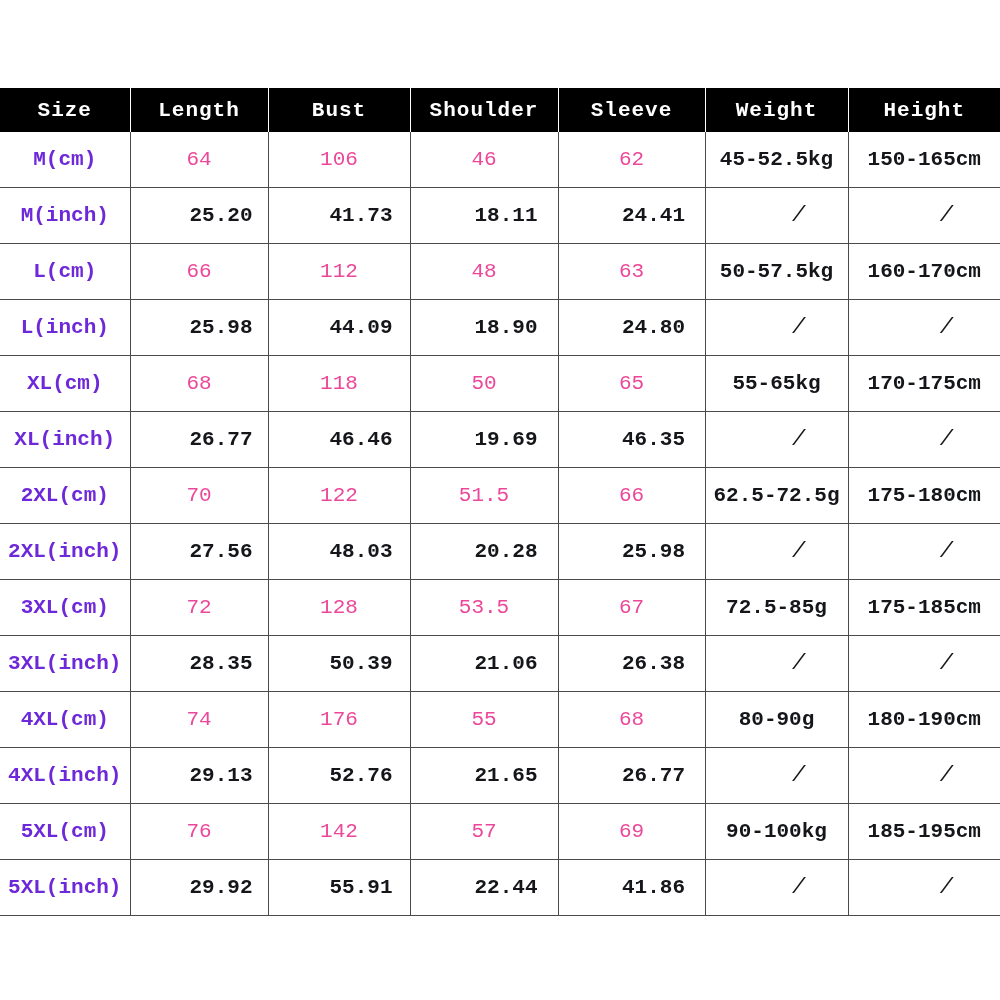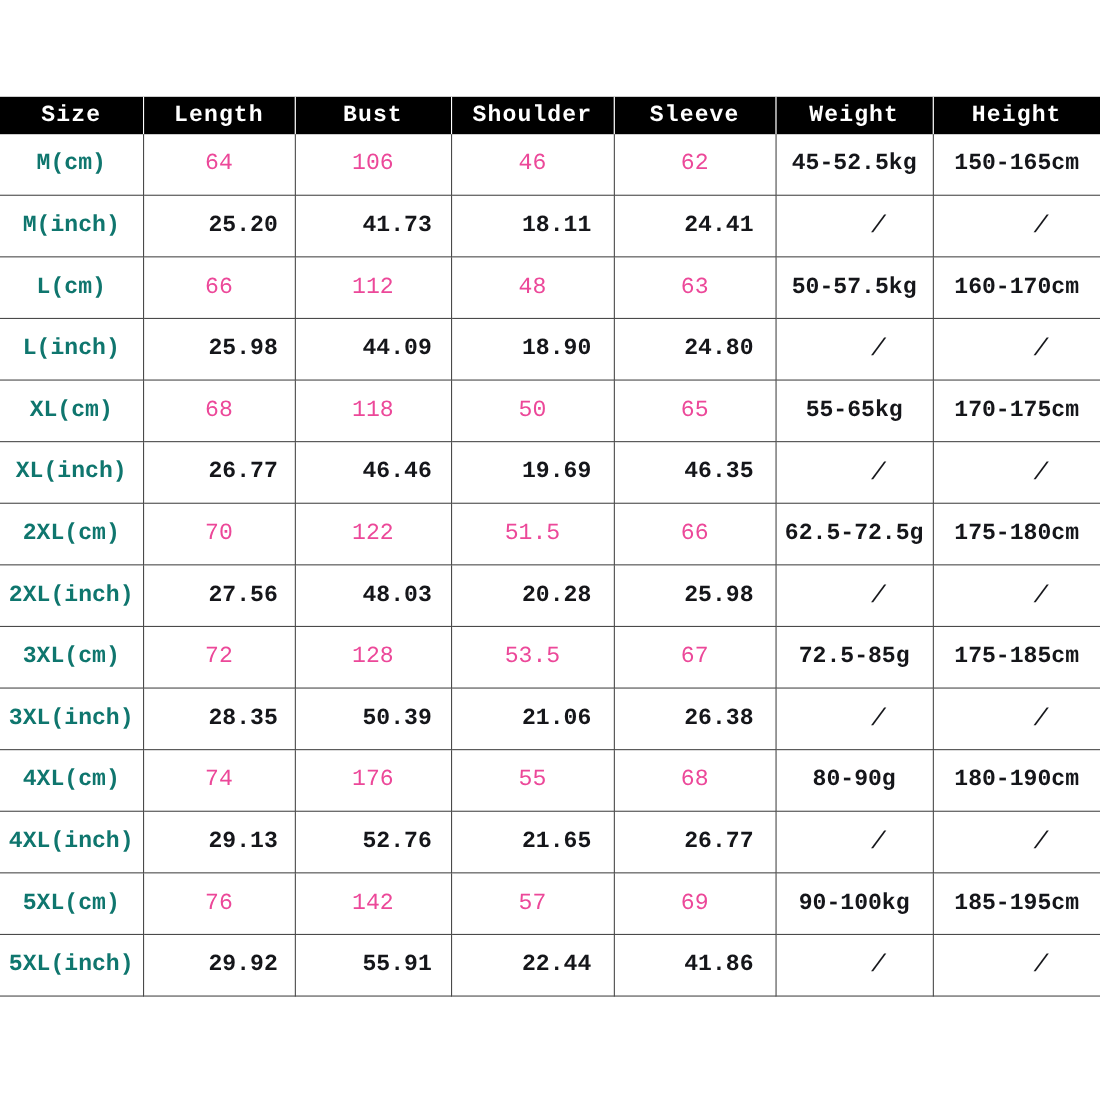--- a/index.html
+++ b/index.html
@@ -25,21 +25,21 @@
   #size-chart col.c-length { width: 138px; }
   #size-chart col.c-bust   { width: 142px; }
   #size-chart col.c-should { width: 148px; }
   #size-chart col.c-sleeve { width: 147px; }
   #size-chart col.c-weight { width: 143px; }
   #size-chart col.c-height { width: 152px; }
 
   #size-chart thead th {
     background: #000000;
     color: #ffffff;
-    height: 34px;
+    height: 44px;
     font-size: 21px;
     font-weight: bold;
     letter-spacing: 1px;
     text-align: center;
     vertical-align: middle;
     border-right: 1px solid #ffffff;
     padding: 0;
   }
   #size-chart thead th:last-child { border-right: none; margin-left: 44px; }
 
@@ -52,21 +52,21 @@
     padding: 0;
     white-space: nowrap;
   }
   #size-chart tbody td:last-child { border-right: none; }
   #size-chart tbody tr td:first-child { border-left: none; }
 
   
   #size-chart tbody td.size-label {
     font-size: 21px;
     font-weight: bold;
-    color: #0f766e;
+    color: #6d28d9;
     letter-spacing: 0px;
   }
   
   #size-chart tbody tr.row-cm td.val {
     font-size: 21px;
     font-weight: normal;
     color: #ec4899;
   }
   
   #size-chart tbody tr.row-inch td.val {

